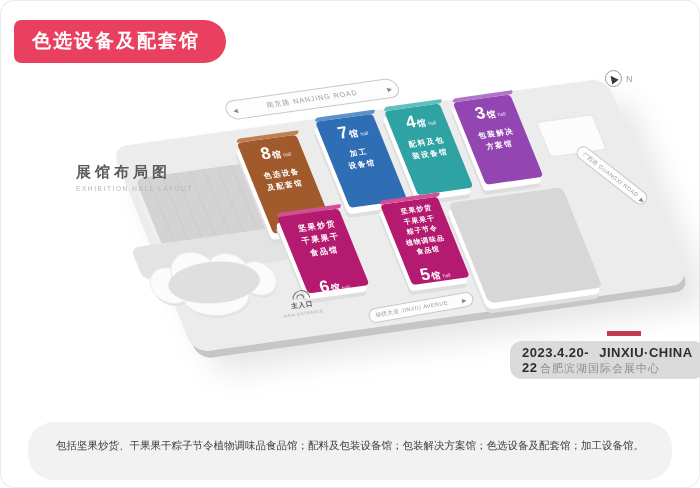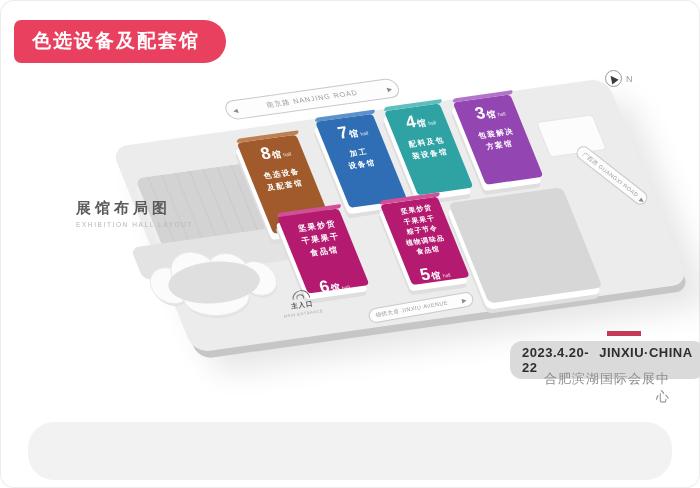--- a/index.html
+++ b/index.html
@@ -11,21 +11,21 @@
 
   
   .badge{
     position:absolute;left:14px;top:20px;z-index:30;
     background:var(--accent_red,#E8405E);color:#fff;
     font-size:19px;font-weight:bold;letter-spacing:2px;
     padding:8px 26px 9px 18px;border-radius:8px 24px 24px 8px;
   }
 
   
-  .heading{position:absolute;left:76px;top:163px;z-index:20;margin-top:36px;}
+  .heading{position:absolute;left:76px;top:163px;z-index:20;}
   .heading .cn{font-size:15px;font-weight:bold;color:#5A5A5A;letter-spacing:4px;}
   .heading .en{font-size:6.5px;color:#B6B6B6;letter-spacing:1.6px;margin-top:3px;}
 
   
   .compass{position:absolute;left:605px;top:70px;z-index:20;display:flex;align-items:center;gap:4px;}
   .compass .ring{width:15px;height:15px;border:1.3px solid #9A9A9A;border-radius:50%;position:relative;}
   .compass .needle{position:absolute;left:3px;top:3.5px;width:0;height:0;
     border-left:4.5px solid transparent;border-right:4.5px solid transparent;border-bottom:8px solid #3A3A3A;
     transform:rotate(-38deg);}
   .compass .n{font-size:9px;color:#9A9A9A;}
@@ -105,22 +105,22 @@
     border:1.2px solid #6F6F6F;border-bottom:none;border-radius:5px 5px 0 0;}
   .entrance .lb{font-size:6.5px;font-weight:bold;color:#4F4F4F;margin-top:2px;letter-spacing:1px;}
   .entrance .sb{font-size:4px;color:#ABABAB;letter-spacing:.5px;margin-top:1px;}
 
   
   .evbar{position:absolute;left:607px;top:331px;width:34px;height:5px;z-index:20;
     background:var(--bar_crimson,#C23A56);}
   .evpill{position:absolute;left:510px;top:341px;z-index:20;background:#DADADA;color:#2E2E2E;
     font-size:13px;font-weight:bold;border-radius:12px;padding:4px 12px;letter-spacing:.5px;
     display:flex;gap:10px;}
-  .evvenue{position:absolute;left:540px;top:370px;width:130px;z-index:20;text-align:right;
-    font-size:13px;color:#8C8C8C;letter-spacing:1px;}
+  .evvenue{position:absolute;left:540px;top:361px;width:130px;z-index:20;text-align:left;
+    font-size:11px;color:#8C8C8C;letter-spacing:1px;}
 
   
   .footer{position:absolute;left:28px;top:422px;width:644px;height:58px;z-index:20;
     background:#F2F2F2;border-radius:26px;text-align:center;box-sizing:border-box;padding-top:10px;}
   .footer .l1{font-size:15px;font-weight:bold;color:var(--footer_red,#D6405A);letter-spacing:1px;}
   .footer .l2{font-size:10.5px;color:#3E3E3E;margin-top:7px;letter-spacing:0;}
 </style>
 </head>
 <body>
 
@@ -260,13 +260,14 @@
 </div>
 
 <div class="evbar"></div>
 <div class="evpill">
   <span>2023.4.20-22</span>
   <span>JINXIU·CHINA</span>
 </div>
 <div class="evvenue">合肥滨湖国际会展中心</div>
 
 <div class="footer">
+  <div class="l2">包括坚果炒货、干果果干粽子节令植物调味品食品馆；配料及包装设备馆；包装解决方案馆；色选设备及配套馆；加工设备馆。</div>
 </div>
 
 </body></html>

